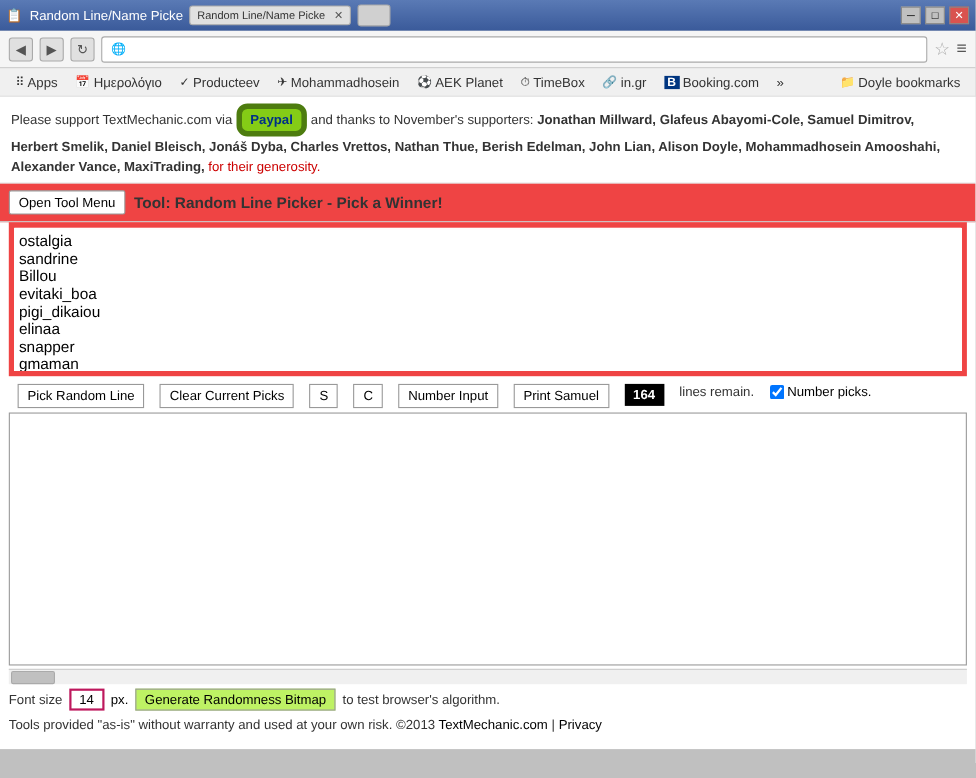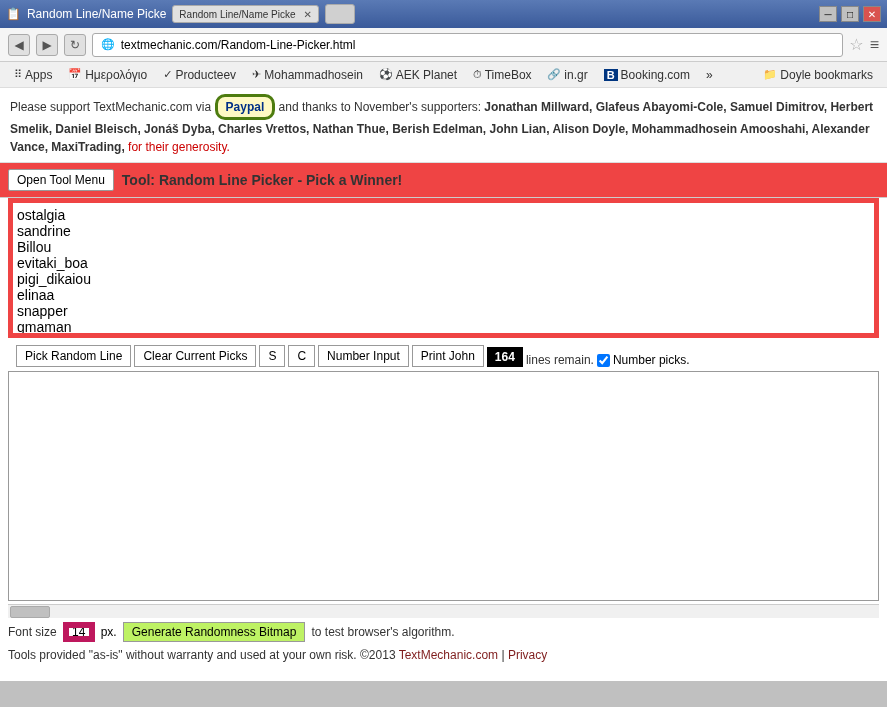--- a/index.html
+++ b/index.html
@@ -74,21 +74,21 @@
     
     .page-content {
       background: white;
       padding: 6px 10px;
       border-bottom: 1px solid #ddd;
       font-size: 12px;
       line-height: 1.5;
     }
     .support-text { color: #333; }
     .paypal-btn {
-      display: inline-block; background: #fef9c3; border: 3px solid #4d7c0f;
+      display: inline-block; background: #84cc16; border: 5px solid #4d7c0f;
       border-radius: 10px; padding: 1px 8px; font-size: 12px; color: #003087; font-weight: bold;
     }
     .supporter-names { font-weight: bold; color: #333; }
     .generosity-text { color: #cc0000; }
 
     
     .tool-area {
       background: #ef4444;
       padding: 6px 8px;
       border-bottom: 1px solid #ccc;
@@ -113,22 +113,22 @@
       font-size: 14px;
       padding: 4px;
       resize: none;
       font-family: Arial, sans-serif;
       overflow-y: scroll;
     }
 
     
     .controls-bar {
       display: flex;
-      align-items: flex-end;
-      gap: 3px;
+      align-items: flex-start;
+      gap: 14px;
       padding: 4px 8px;
       background: white;
       flex-wrap: nowrap;
     }
     .ctrl-btn {
       background: white; border: 1px solid #999; padding: 3px 8px;
       font-size: 12px; cursor: pointer; white-space: nowrap;
     }
     .count-display {
       background: black; color: white; padding: 3px 8px; font-size: 12px; font-weight: bold;
@@ -152,35 +152,35 @@
     
     .bottom-area {
       padding: 4px 8px;
       display: flex;
       align-items: center;
       gap: 6px;
       font-size: 12px;
     }
     .font-size-label { color: #333; }
     .font-size-input {
-      width: 32px; height: 20px; border: 6px solid #be185d; text-align: center; font-size: 12px;
+      width: 32px; height: 20px; border: 2px solid #be185d; text-align: center; font-size: 12px;
     }
     .gen-btn {
       background: #bef264; border: 1px solid #999; padding: 2px 8px;
       font-size: 12px; cursor: pointer;
     }
     .test-text { color: #333; }
 
     
     .footer {
       padding: 2px 8px;
       font-size: 12px;
       color: #333;
     }
-    .footer a { color: #7f1d1d; text-decoration: none; }
+    .footer a { color: #000000; text-decoration: none; }
 
     
     .hscroll-bar {
       height: 14px;
       background: #f0f0f0;
       border-top: 1px solid #ccc;
       display: flex;
       align-items: center;
     }
 
@@ -213,21 +213,20 @@
     <div class="title-btn close">✕</div>
   </div>
 </div>
 
 <div class="browser-toolbar">
   <div class="nav-btn">◀</div>
   <div class="nav-btn">▶</div>
   <div class="nav-btn">↻</div>
   <div class="address-bar">
     <span>🌐</span>
-    <input type="text" value="textmechanic.com/Random-Line-Picker.html" style="">
   </div>
   <span class="star-btn">☆</span>
   <span class="menu-btn">≡</span>
 </div>
 
 <div class="bookmarks-bar">
   <div class="bookmark-item">
     <span class="bookmark-icon">⠿</span>
     <span>Apps</span>
   </div>
@@ -295,21 +294,21 @@
 snapper
 gmaman</textarea>
     </div>
 
     <div class="controls-bar">
       <button class="ctrl-btn">Pick Random Line</button>
       <button class="ctrl-btn">Clear Current Picks</button>
       <button class="ctrl-btn">S</button>
       <button class="ctrl-btn">C</button>
       <button class="ctrl-btn">Number Input</button>
-      <button class="ctrl-btn">Print John</button>
+      <button class="ctrl-btn">Print Samuel</button>
       <span class="count-display">164</span>
       <span class="remain-text">lines remain.</span>
       <span class="number-picks">
         <input type="checkbox" checked="" style="cursor: pointer;">
         <span>Number picks.</span>
       </span>
     </div>
 
     <div class="scrollable-input-wrap">
       <textarea class="output-textarea" style=""></textarea>

